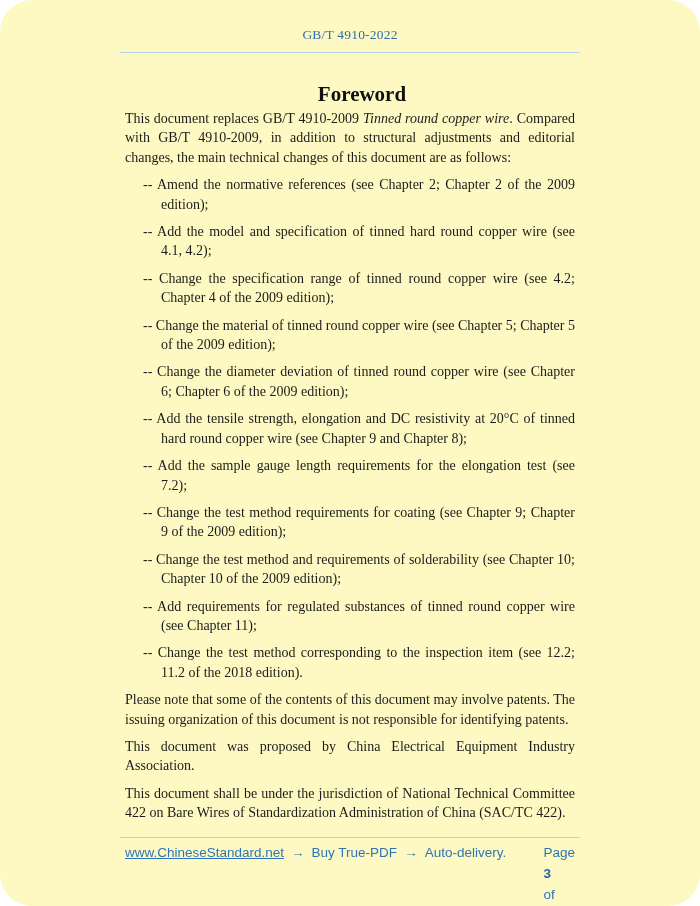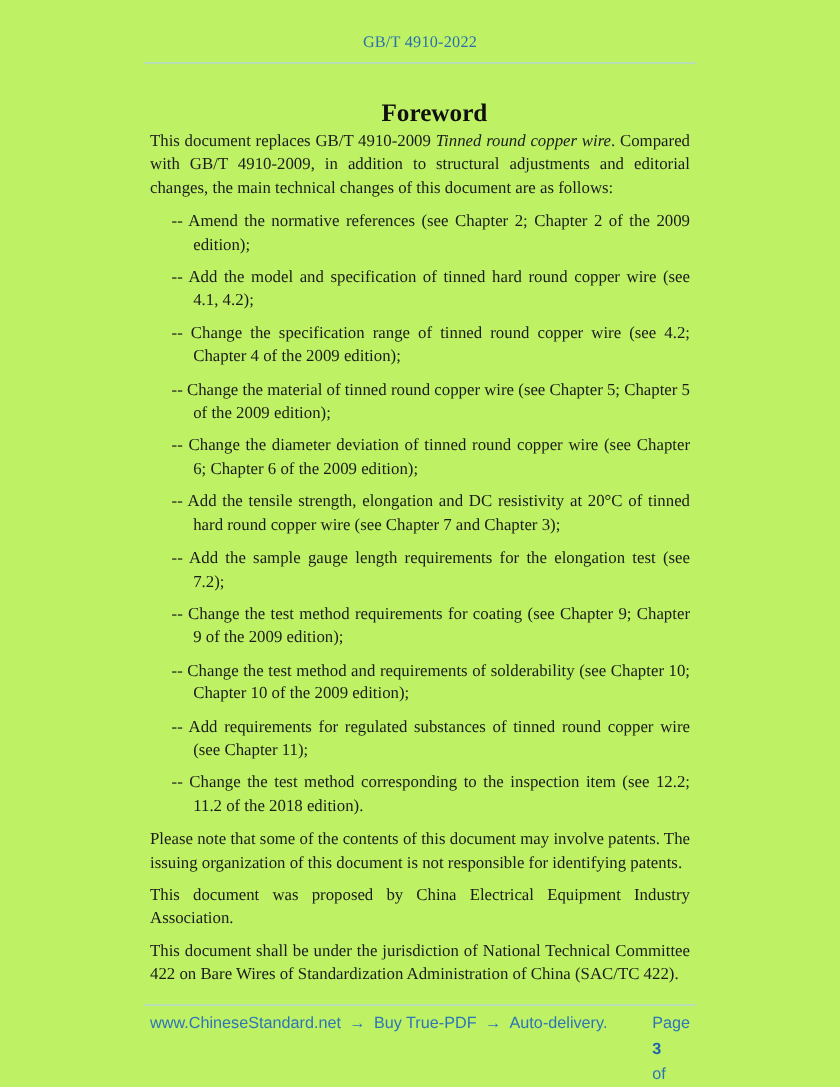--- a/index.html
+++ b/index.html
@@ -1,23 +1,24 @@
 <!DOCTYPE html>
 <html><head>
 <meta charset="utf-8">
 <style>
   html, body { margin: 0; padding: 0; background: #ffffff; }
   .page {
     position: relative;
     width: 700px;
     height: 906px;
-    background: #bef264;
+    background: #fef9c3;
     font-family: "Liberation Serif", serif;
     color: #1b1b1b;
     overflow: hidden;
+    border-radius: 32px;
   }
   .header {
     position: absolute;
     top: 27px; left: 0;
     width: 100%;
     text-align: center;
     font-size: 13.5px;
     color: #2a70ad;
     letter-spacing: 0.2px;
   }
@@ -62,42 +63,42 @@
     width: 450px;
     display: flex;
     justify-content: space-between;
     align-items: baseline;
     font-family: "Liberation Sans", sans-serif;
     font-size: 13.5px;
     color: #2e75b6;
   }
   .footer-left { display: flex; gap: 7px; }
   .footer-right { display: flex; gap: 6px; flex-direction: column; }
-  .site { cursor: pointer; }
+  .site { text-decoration: underline; cursor: pointer; }
   .pg-num { font-weight: 700; color: #1e66ad; }
 </style>
 </head>
 <body>
 
 <div class="page">
 
   <div class="header">GB/T 4910-2022</div>
 
   <div class="rule header-rule"></div>
 
   <h1 class="title">Foreword</h1>
 
   <div class="content" id="content">
       <div class="para"><span>This document replaces GB/T 4910-2009 </span><em>Tinned round copper wire</em><span>. Compared with GB/T 4910-2009, in addition to structural adjustments and editorial changes, the main technical changes of this document are as follows:</span></div>
       <div class="item">-- Amend the normative references (see Chapter 2; Chapter 2 of the 2009 edition);</div>
       <div class="item">-- Add the model and specification of tinned hard round copper wire (see 4.1, 4.2);</div>
       <div class="item">-- Change the specification range of tinned round copper wire (see 4.2; Chapter 4 of the 2009 edition);</div>
       <div class="item">-- Change the material of tinned round copper wire (see Chapter 5; Chapter 5 of the 2009 edition);</div>
       <div class="item">-- Change the diameter deviation of tinned round copper wire (see Chapter 6; Chapter 6 of the 2009 edition);</div>
-      <div class="item">-- Add the tensile strength, elongation and DC resistivity at 20°C of tinned hard round copper wire (see Chapter 7 and Chapter 3);</div>
+      <div class="item">-- Add the tensile strength, elongation and DC resistivity at 20°C of tinned hard round copper wire (see Chapter 9 and Chapter 8);</div>
       <div class="item">-- Add the sample gauge length requirements for the elongation test (see 7.2);</div>
       <div class="item">-- Change the test method requirements for coating (see Chapter 9; Chapter 9 of the 2009 edition);</div>
       <div class="item">-- Change the test method and requirements of solderability (see Chapter 10; Chapter 10 of the 2009 edition);</div>
       <div class="item">-- Add requirements for regulated substances of tinned round copper wire (see Chapter 11);</div>
       <div class="item">-- Change the test method corresponding to the inspection item (see 12.2; 11.2 of the 2018 edition).</div>
       <div class="para"><span>Please note that some of the contents of this document may involve patents. The issuing organization of this document is not responsible for identifying patents.</span></div>
       <div class="para"><span>This document was proposed by China Electrical Equipment Industry Association.</span></div>
       <div class="para"><span>This document shall be under the jurisdiction of National Technical Committee 422 on Bare Wires of Standardization Administration of China (SAC/TC 422).</span></div>
     </div>
 

